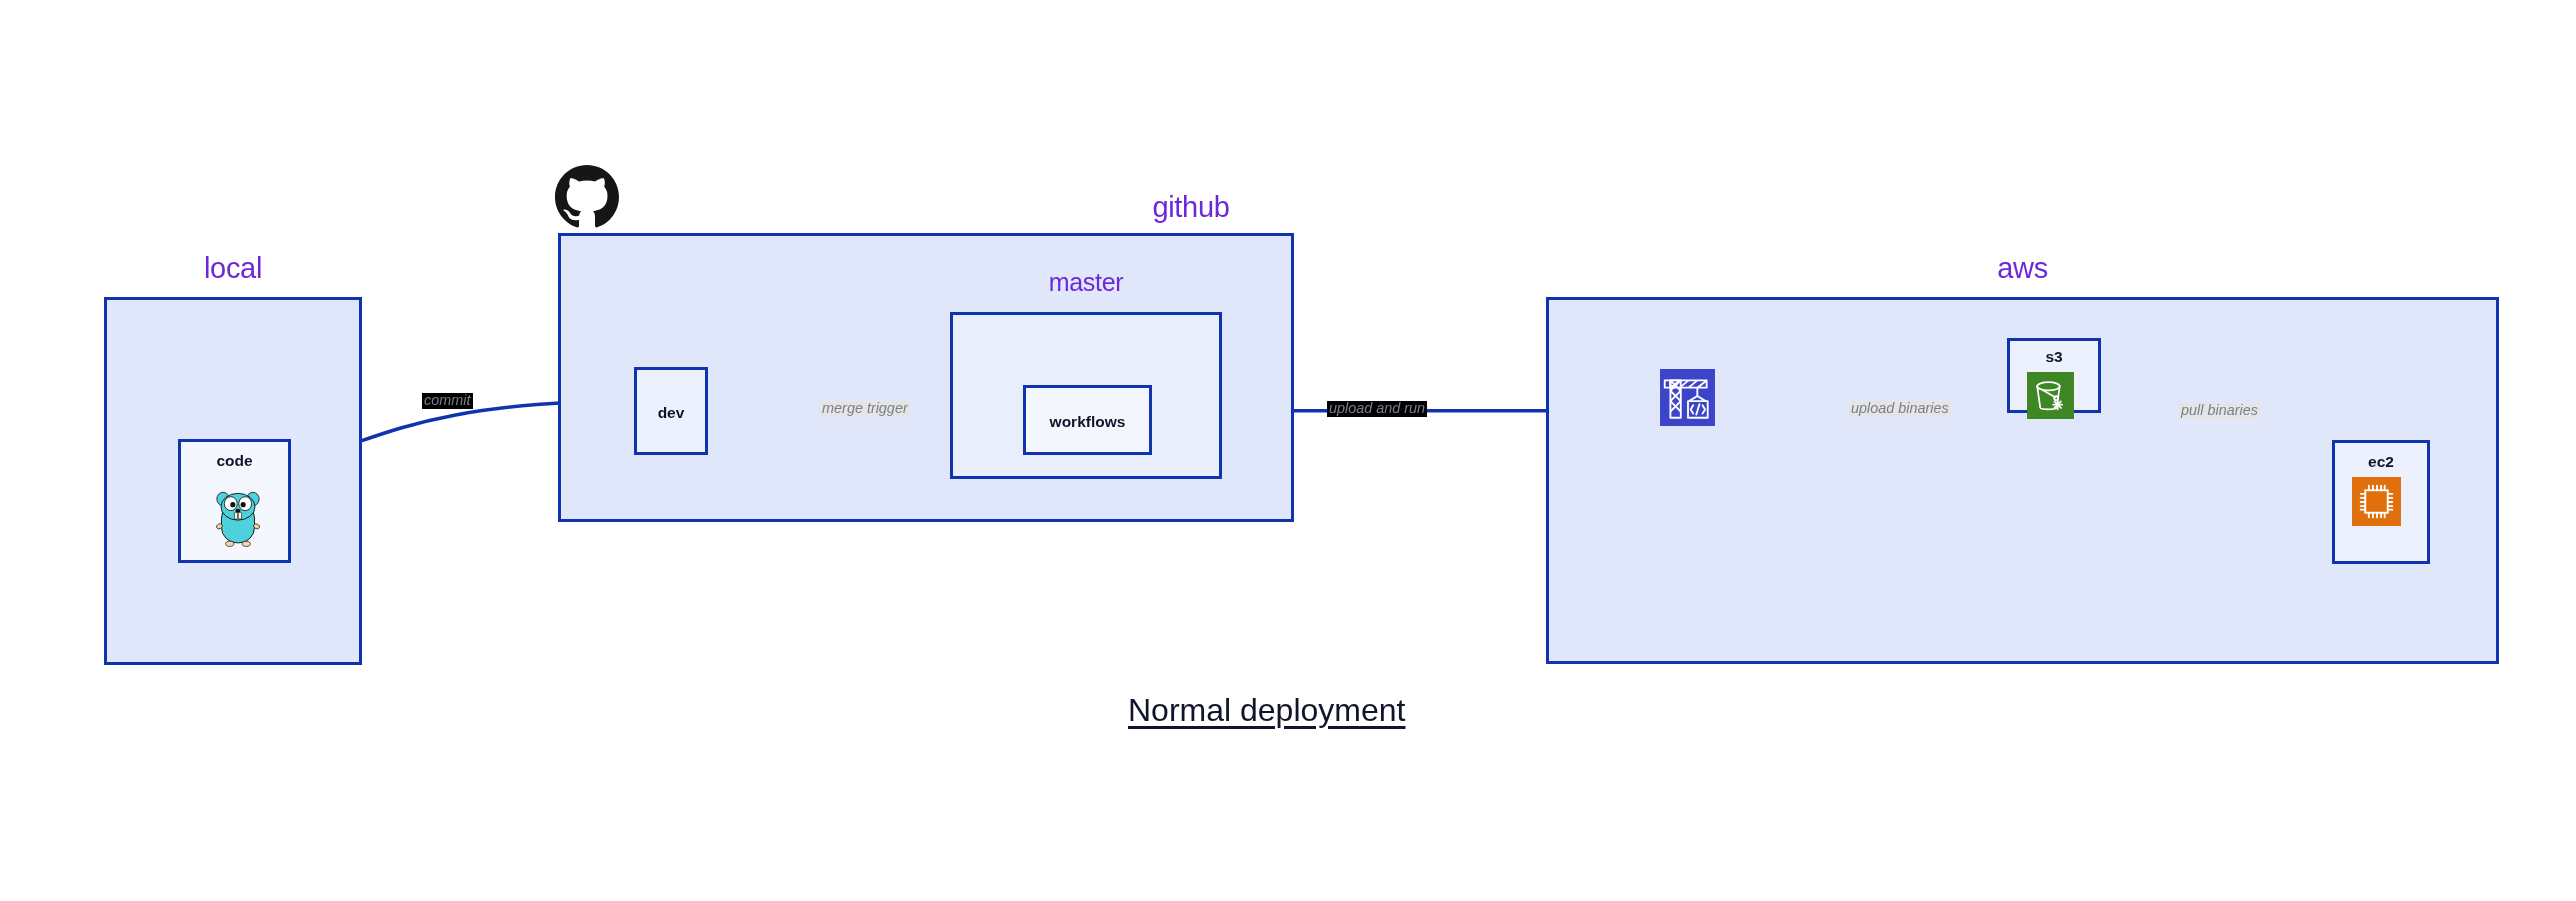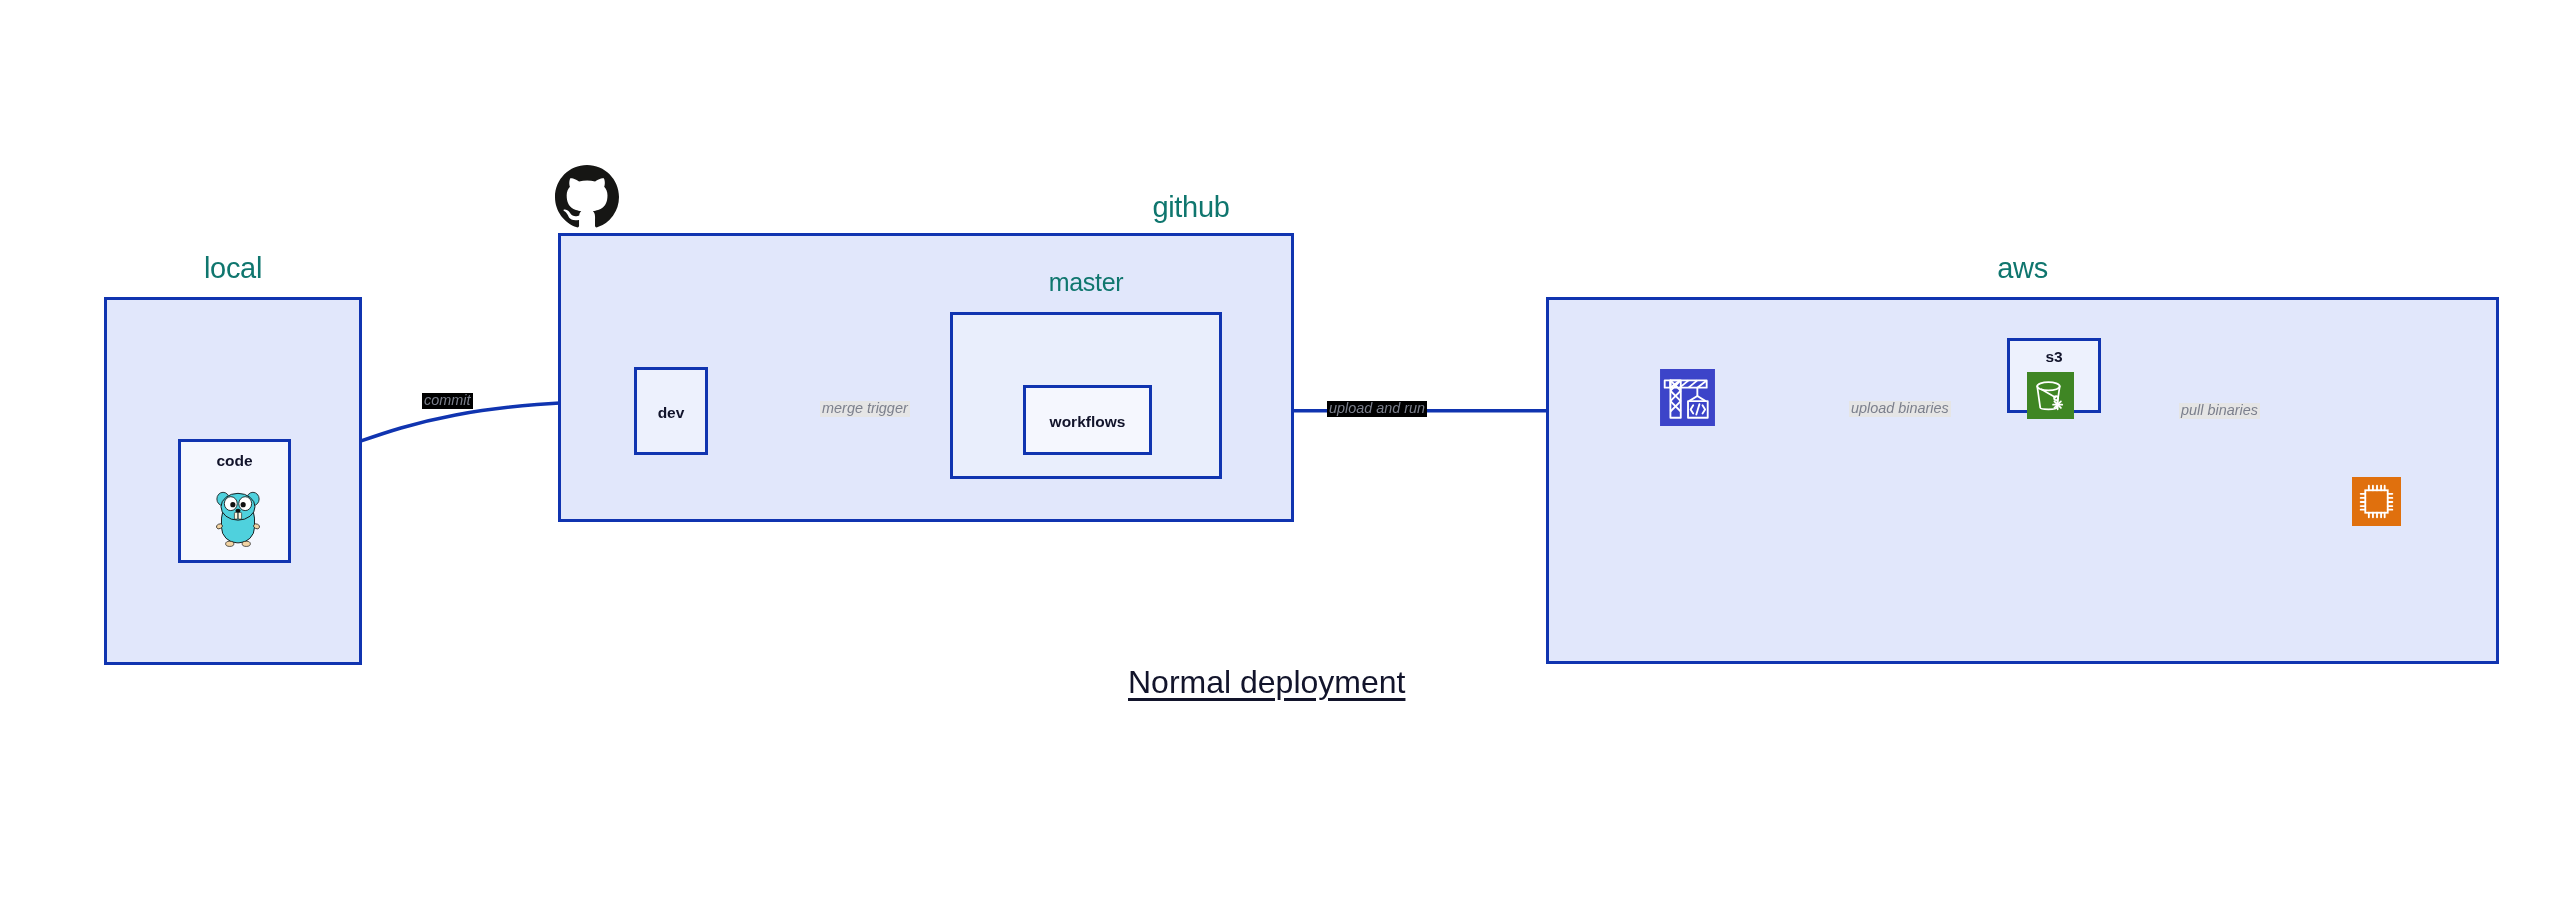--- a/index.html
+++ b/index.html
@@ -30,21 +30,21 @@
     position: absolute;
     background: #edf1fd;
     border: 3.6px solid #1034b0;
     box-sizing: border-box;
   }
   .node-box.light {
     background: #f5f7fe;
   }
   .group-label {
     position: absolute;
-    color: #0f766e;
+    color: #6d28d9;
     font-size: 29px;
     font-weight: 400;
     letter-spacing: -0.3px;
     white-space: nowrap;
     text-align: center;
   }
   .node-label {
     position: absolute;
     color: #12142b;
     font-size: 15.5px;
@@ -230,20 +230,23 @@
           <line x1="0" y1="-9" x2="0" y2="9"></line>
           <line x1="-6.4" y1="-6.4" x2="6.4" y2="6.4"></line>
           <line x1="6.4" y1="-6.4" x2="-6.4" y2="6.4"></line>
         </g>
       </g>
     </svg>
   </span>
 
   <div class="edge-label on-group" style="left:2179px; top:403px;">pull binaries</div>
 
+  <div class="node-box" style="left:2332px; top:440px; width:98px; height:124px;">
+    <div class="node-label" style="top:10.3px;">ec2</div>
+  </div>
   <span class="icon-wrap" style="left:2352px; top:477px; width:49px; height:49px;">
     <svg viewBox="0 0 96 96" width="49" height="49">
       <rect x="0" y="0" width="96" height="96" fill="#e0700d"></rect>
       <g stroke="#ffffff" stroke-width="3.6" fill="none" stroke-linecap="round">
         <rect x="26" y="26" width="44" height="44"></rect>
         <line x1="33" y1="26" x2="33" y2="17"></line>
         <line x1="41" y1="26" x2="41" y2="17"></line>
         <line x1="49" y1="26" x2="49" y2="17"></line>
         <line x1="57" y1="26" x2="57" y2="17"></line>
         <line x1="64" y1="26" x2="64" y2="17"></line>
@@ -259,16 +262,16 @@
         <line x1="26" y1="64" x2="17" y2="64"></line>
         <line x1="70" y1="33" x2="79" y2="33"></line>
         <line x1="70" y1="41" x2="79" y2="41"></line>
         <line x1="70" y1="49" x2="79" y2="49"></line>
         <line x1="70" y1="57" x2="79" y2="57"></line>
         <line x1="70" y1="64" x2="79" y2="64"></line>
       </g>
     </svg>
   </span>
 
-  <div class="diagram-title" style="left:1128px; top:664px;text-decoration:underline;">Normal deployment</div>
+  <div class="diagram-title" style="left:1128px; top:692px;text-decoration:underline;">Normal deployment</div>
 
 </div>
 
 
 </body></html>

